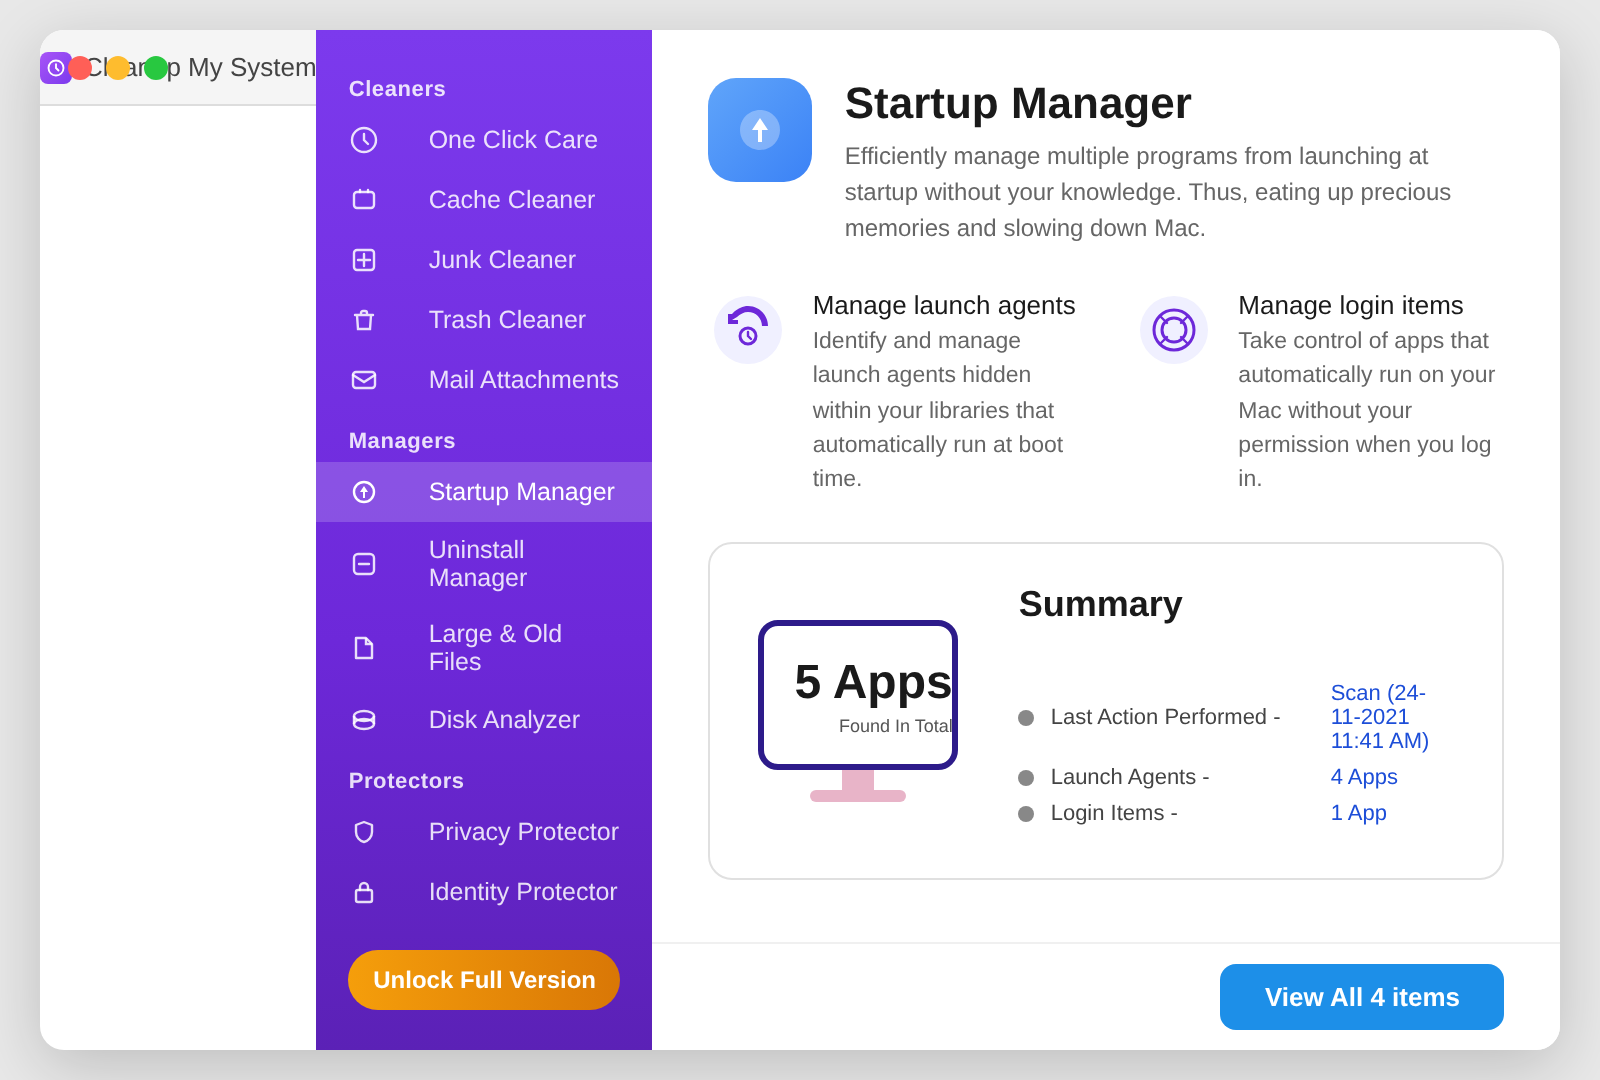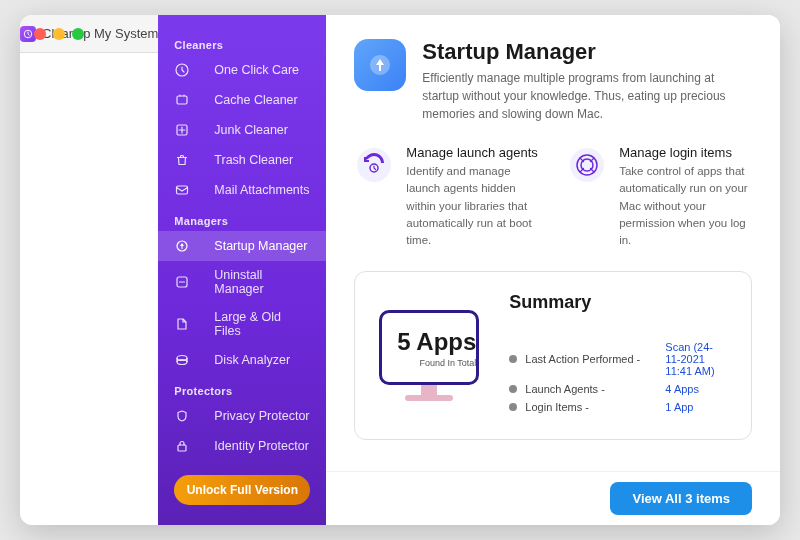--- a/index.html
+++ b/index.html
@@ -510,17 +510,17 @@
               <div class="summary-dot"></div>
               <span class="summary-key">Login Items -</span>
               <span class="summary-val">1 App</span>
             </div>
           </div>
         </div>
 
       </div>
 
       <div class="footer-bar">
-        <button class="view-all-btn">View All 3 items</button>
+        <button class="view-all-btn">View All 4 items</button>
       </div>
     </div>
   </div>
 </div>
 
 </body></html>

